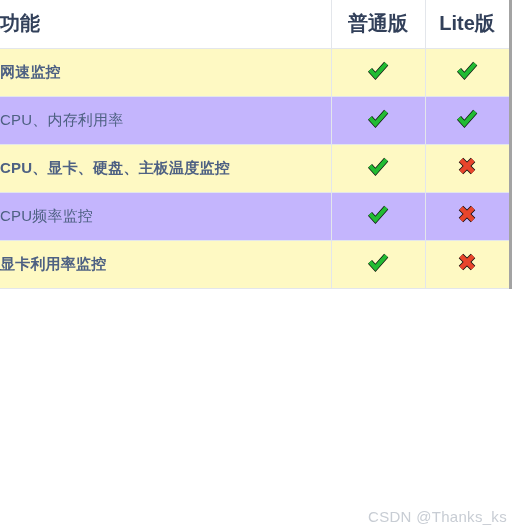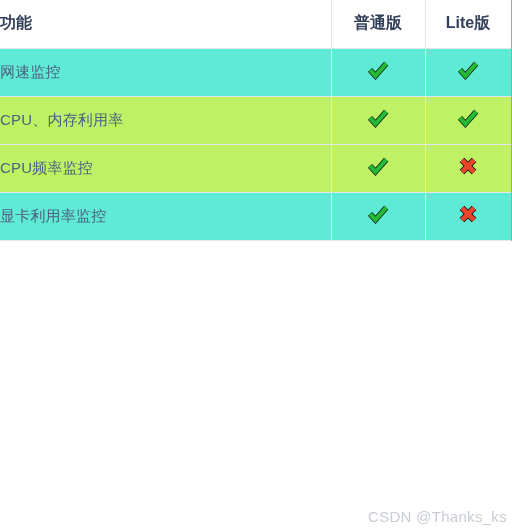--- a/index.html
+++ b/index.html
@@ -27,45 +27,46 @@
   #feature-table th,
   #feature-table td {
     border-bottom: 1px solid #e3e6eb;
     border-right: 1px solid #e3e6eb;
     padding: 0;
     height: 48px;
     box-sizing: border-box;
   }
   #feature-table th:last-child,
   #feature-table td:last-child {
-    border-right: 3px solid #a3a3a3;
+    border-right: 7px solid #a3a3a3;
   }
 
   thead th {
     background: #ffffff;
     color: #32405a;
     font-weight: bold;
-    font-size: 16px;
+    font-size: 20px;
     height: 46px;
     vertical-align: middle;
   }
   th.head-feature {
     text-align: left;
     padding-left: 16px;
   }
   th.head-ver {
     text-align: center;
     margin-left: 8px;
   }
 
   tbody tr.row-even td {
-    background: #5eead4;
+    background: #fef9c3;
+    font-weight: bold;
   }
   tbody tr.row-odd td {
-    background: #bef264;
+    background: #c4b5fd;
   }
 
   td.cell-feature {
     text-align: left;
     padding-left: 16px;
     font-size: 15px;
     color: #4e6183;
     vertical-align: middle;
     letter-spacing: 0.2px;
   }
@@ -130,20 +131,33 @@
         <td class="cell-feature">CPU、内存利用率</td>
         <td class="cell-mark"><span class="mark mark-check"><svg width="22" height="22" viewBox="0 0 22 22">
               <path d="M3.0 10.9 L8.4 16.8 L19.2 4.6" fill="none" stroke="#111111" stroke-width="5.6" stroke-linecap="butt" stroke-linejoin="miter"></path>
               <path d="M3.0 10.9 L8.4 16.8 L19.2 4.6" fill="none" stroke="#22bb33" stroke-width="4.2" stroke-linecap="butt" stroke-linejoin="miter"></path>
             </svg></span></td>
         <td class="cell-mark"><span class="mark mark-check"><svg width="22" height="22" viewBox="0 0 22 22">
               <path d="M3.0 10.9 L8.4 16.8 L19.2 4.6" fill="none" stroke="#111111" stroke-width="5.6" stroke-linecap="butt" stroke-linejoin="miter"></path>
               <path d="M3.0 10.9 L8.4 16.8 L19.2 4.6" fill="none" stroke="#22bb33" stroke-width="4.2" stroke-linecap="butt" stroke-linejoin="miter"></path>
             </svg></span></td>
       </tr>
+      <tr class="row-even">
+        <td class="cell-feature">CPU、显卡、硬盘、主板温度监控</td>
+        <td class="cell-mark"><span class="mark mark-check"><svg width="22" height="22" viewBox="0 0 22 22">
+              <path d="M3.0 10.9 L8.4 16.8 L19.2 4.6" fill="none" stroke="#111111" stroke-width="5.6" stroke-linecap="butt" stroke-linejoin="miter"></path>
+              <path d="M3.0 10.9 L8.4 16.8 L19.2 4.6" fill="none" stroke="#22bb33" stroke-width="4.2" stroke-linecap="butt" stroke-linejoin="miter"></path>
+            </svg></span></td>
+        <td class="cell-mark"><span class="mark mark-cross"><svg width="20" height="20" viewBox="0 0 20 20">
+              <path d="M4 4 L16 16" fill="none" stroke="#111111" stroke-width="6.4" stroke-linecap="butt"></path>
+              <path d="M16 4 L4 16" fill="none" stroke="#111111" stroke-width="6.4" stroke-linecap="butt"></path>
+              <path d="M4 4 L16 16" fill="none" stroke="#e8452c" stroke-width="4.6" stroke-linecap="butt"></path>
+              <path d="M16 4 L4 16" fill="none" stroke="#e8452c" stroke-width="4.6" stroke-linecap="butt"></path>
+            </svg></span></td>
+      </tr>
       <tr class="row-odd">
         <td class="cell-feature">CPU频率监控</td>
         <td class="cell-mark"><span class="mark mark-check"><svg width="22" height="22" viewBox="0 0 22 22">
               <path d="M3.0 10.9 L8.4 16.8 L19.2 4.6" fill="none" stroke="#111111" stroke-width="5.6" stroke-linecap="butt" stroke-linejoin="miter"></path>
               <path d="M3.0 10.9 L8.4 16.8 L19.2 4.6" fill="none" stroke="#22bb33" stroke-width="4.2" stroke-linecap="butt" stroke-linejoin="miter"></path>
             </svg></span></td>
         <td class="cell-mark"><span class="mark mark-cross"><svg width="20" height="20" viewBox="0 0 20 20">
               <path d="M4 4 L16 16" fill="none" stroke="#111111" stroke-width="6.4" stroke-linecap="butt"></path>
               <path d="M16 4 L4 16" fill="none" stroke="#111111" stroke-width="6.4" stroke-linecap="butt"></path>
               <path d="M4 4 L16 16" fill="none" stroke="#e8452c" stroke-width="4.6" stroke-linecap="butt"></path>

